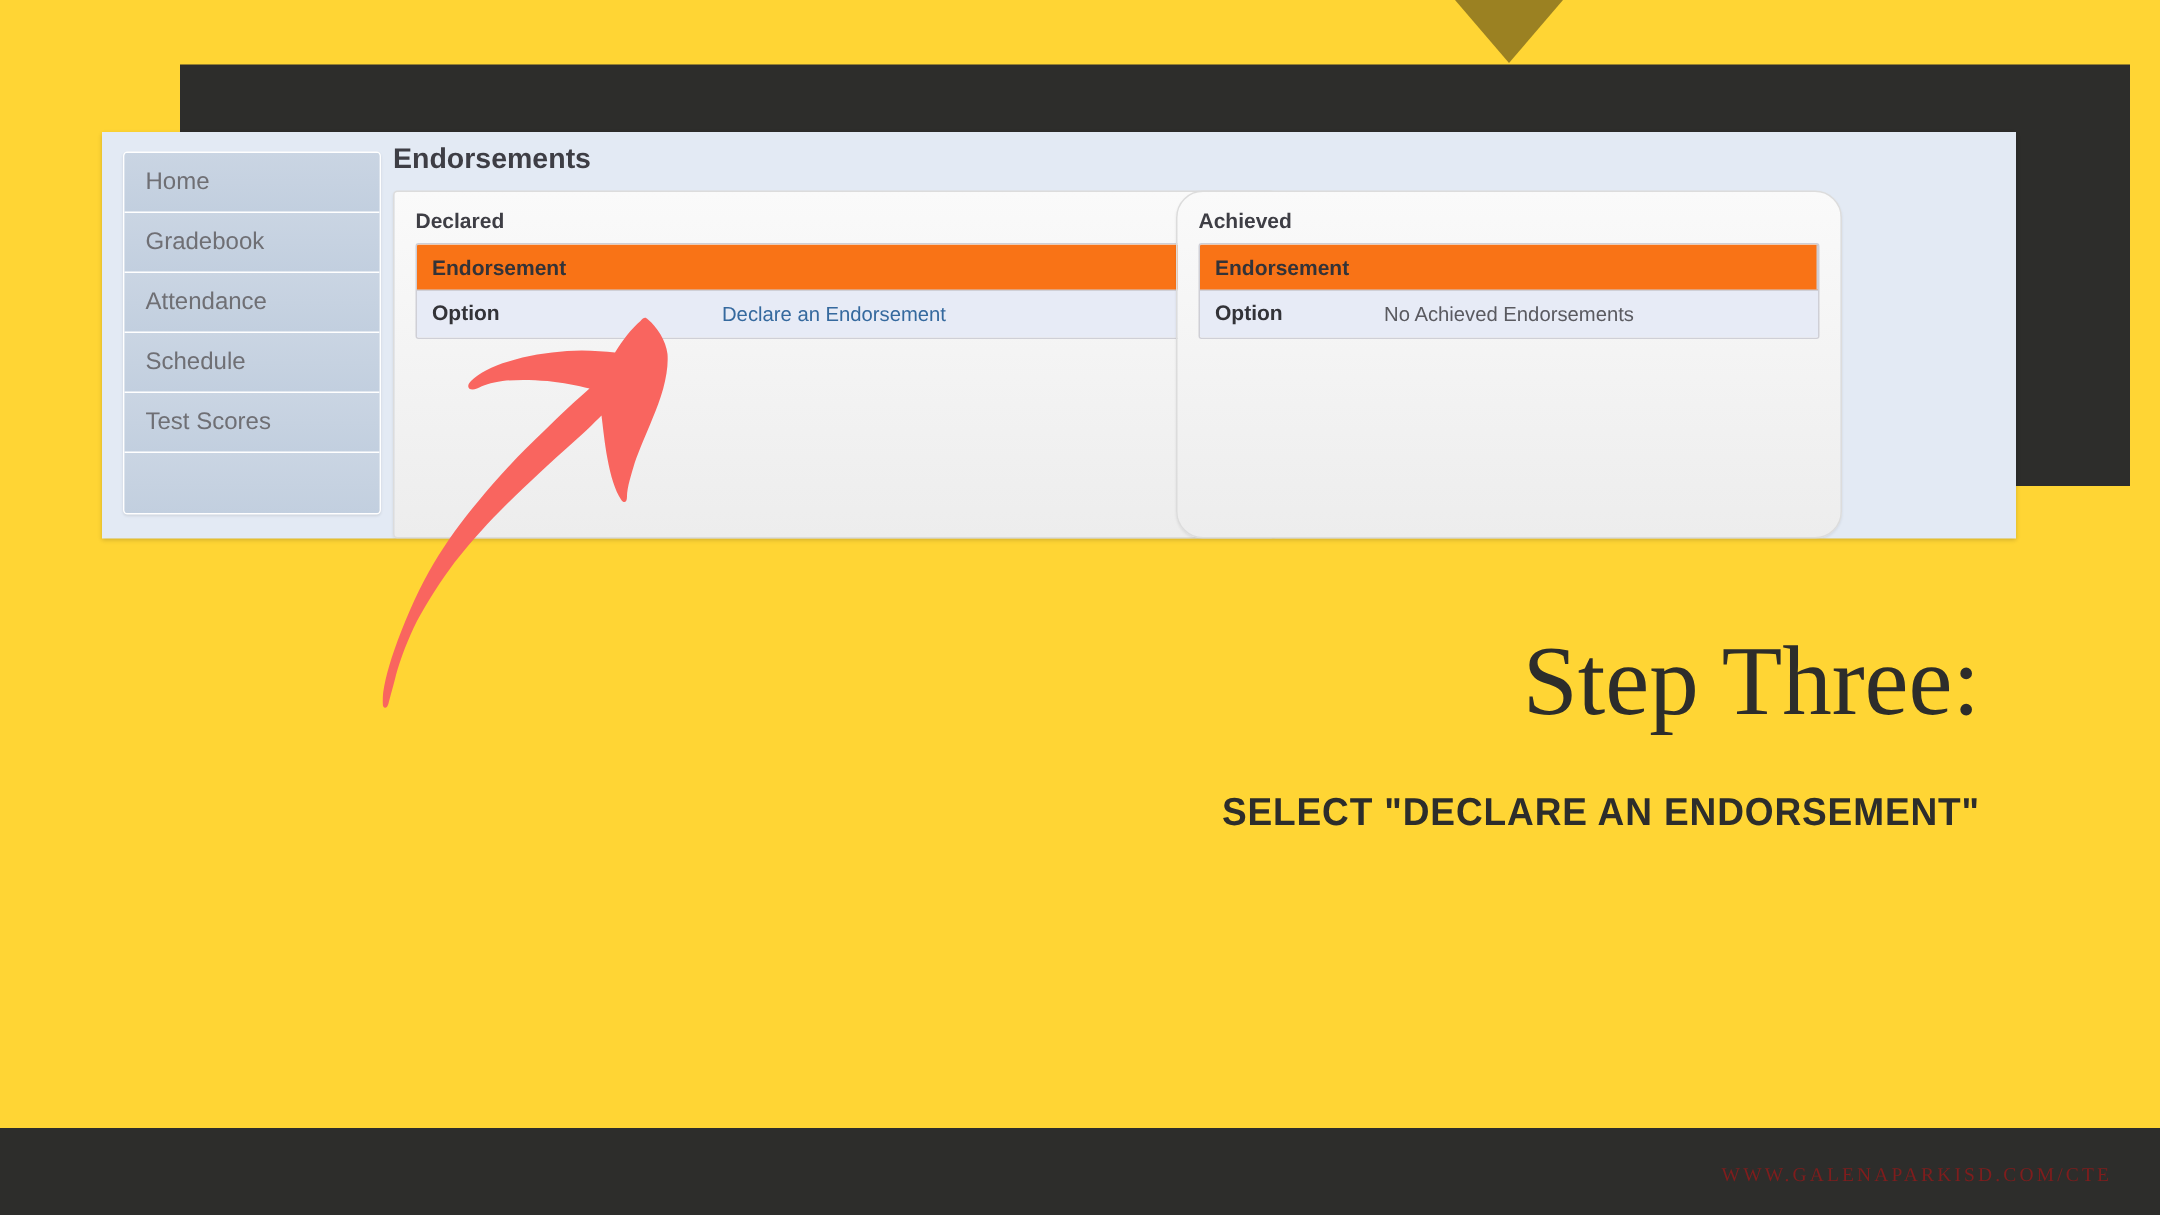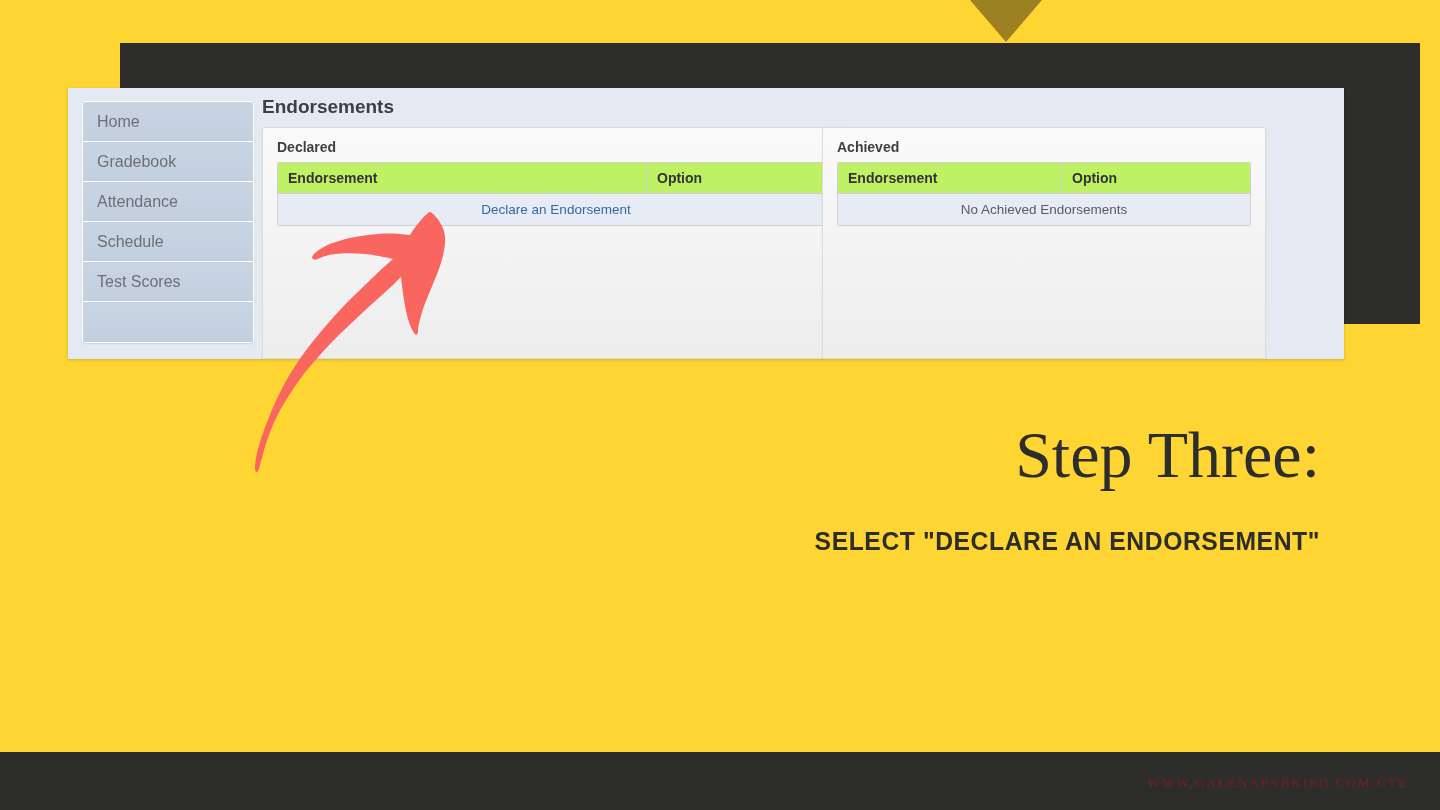--- a/index.html
+++ b/index.html
@@ -127,21 +127,21 @@
     position: absolute;
     top: 39px;
     height: 232px;
     background: linear-gradient(#FAFAFA, #EDEDED);
     border: 1px solid #DCDCDC;
     border-radius: 3px;
     box-sizing: border-box;
     box-shadow: 0 1px 2px rgba(0,0,0,0.08);
   }
   .panel-left  { left: 4px;   width: 588px; }
-  .panel-right { left: 564px; width: 444px; }
+  .panel-right { left: 526px; width: 444px; border-radius: 18px; }
 
   .panel-label {
     position: absolute;
     left: 14px;
     top: 11px;
     font-size: 14px;
     font-weight: bold;
     color: #3E3E45;
   }
 
@@ -151,23 +151,24 @@
     right: 14px;
     top: 34px;
     border: 1px solid #CFCFD6;
     border-radius: 2px;
     overflow: hidden;
     background: #ffffff;
     box-sizing: border-box;
   }
   .tbl-head {
     display: flex;
-    background: #bef264;
+    background: #f97316;
     border-bottom: 1px solid #CFCFD6;
     height: 30px;
+    flex-direction: column;
   }
   .th {
     font-size: 14px;
     font-weight: bold;
     color: #333338;
     line-height: 30px;
     padding-left: 10px;
     box-sizing: border-box;
   }
   .th-endorsement { flex: 1 1 auto; border-right: 1px solid #CFCFD6; }

